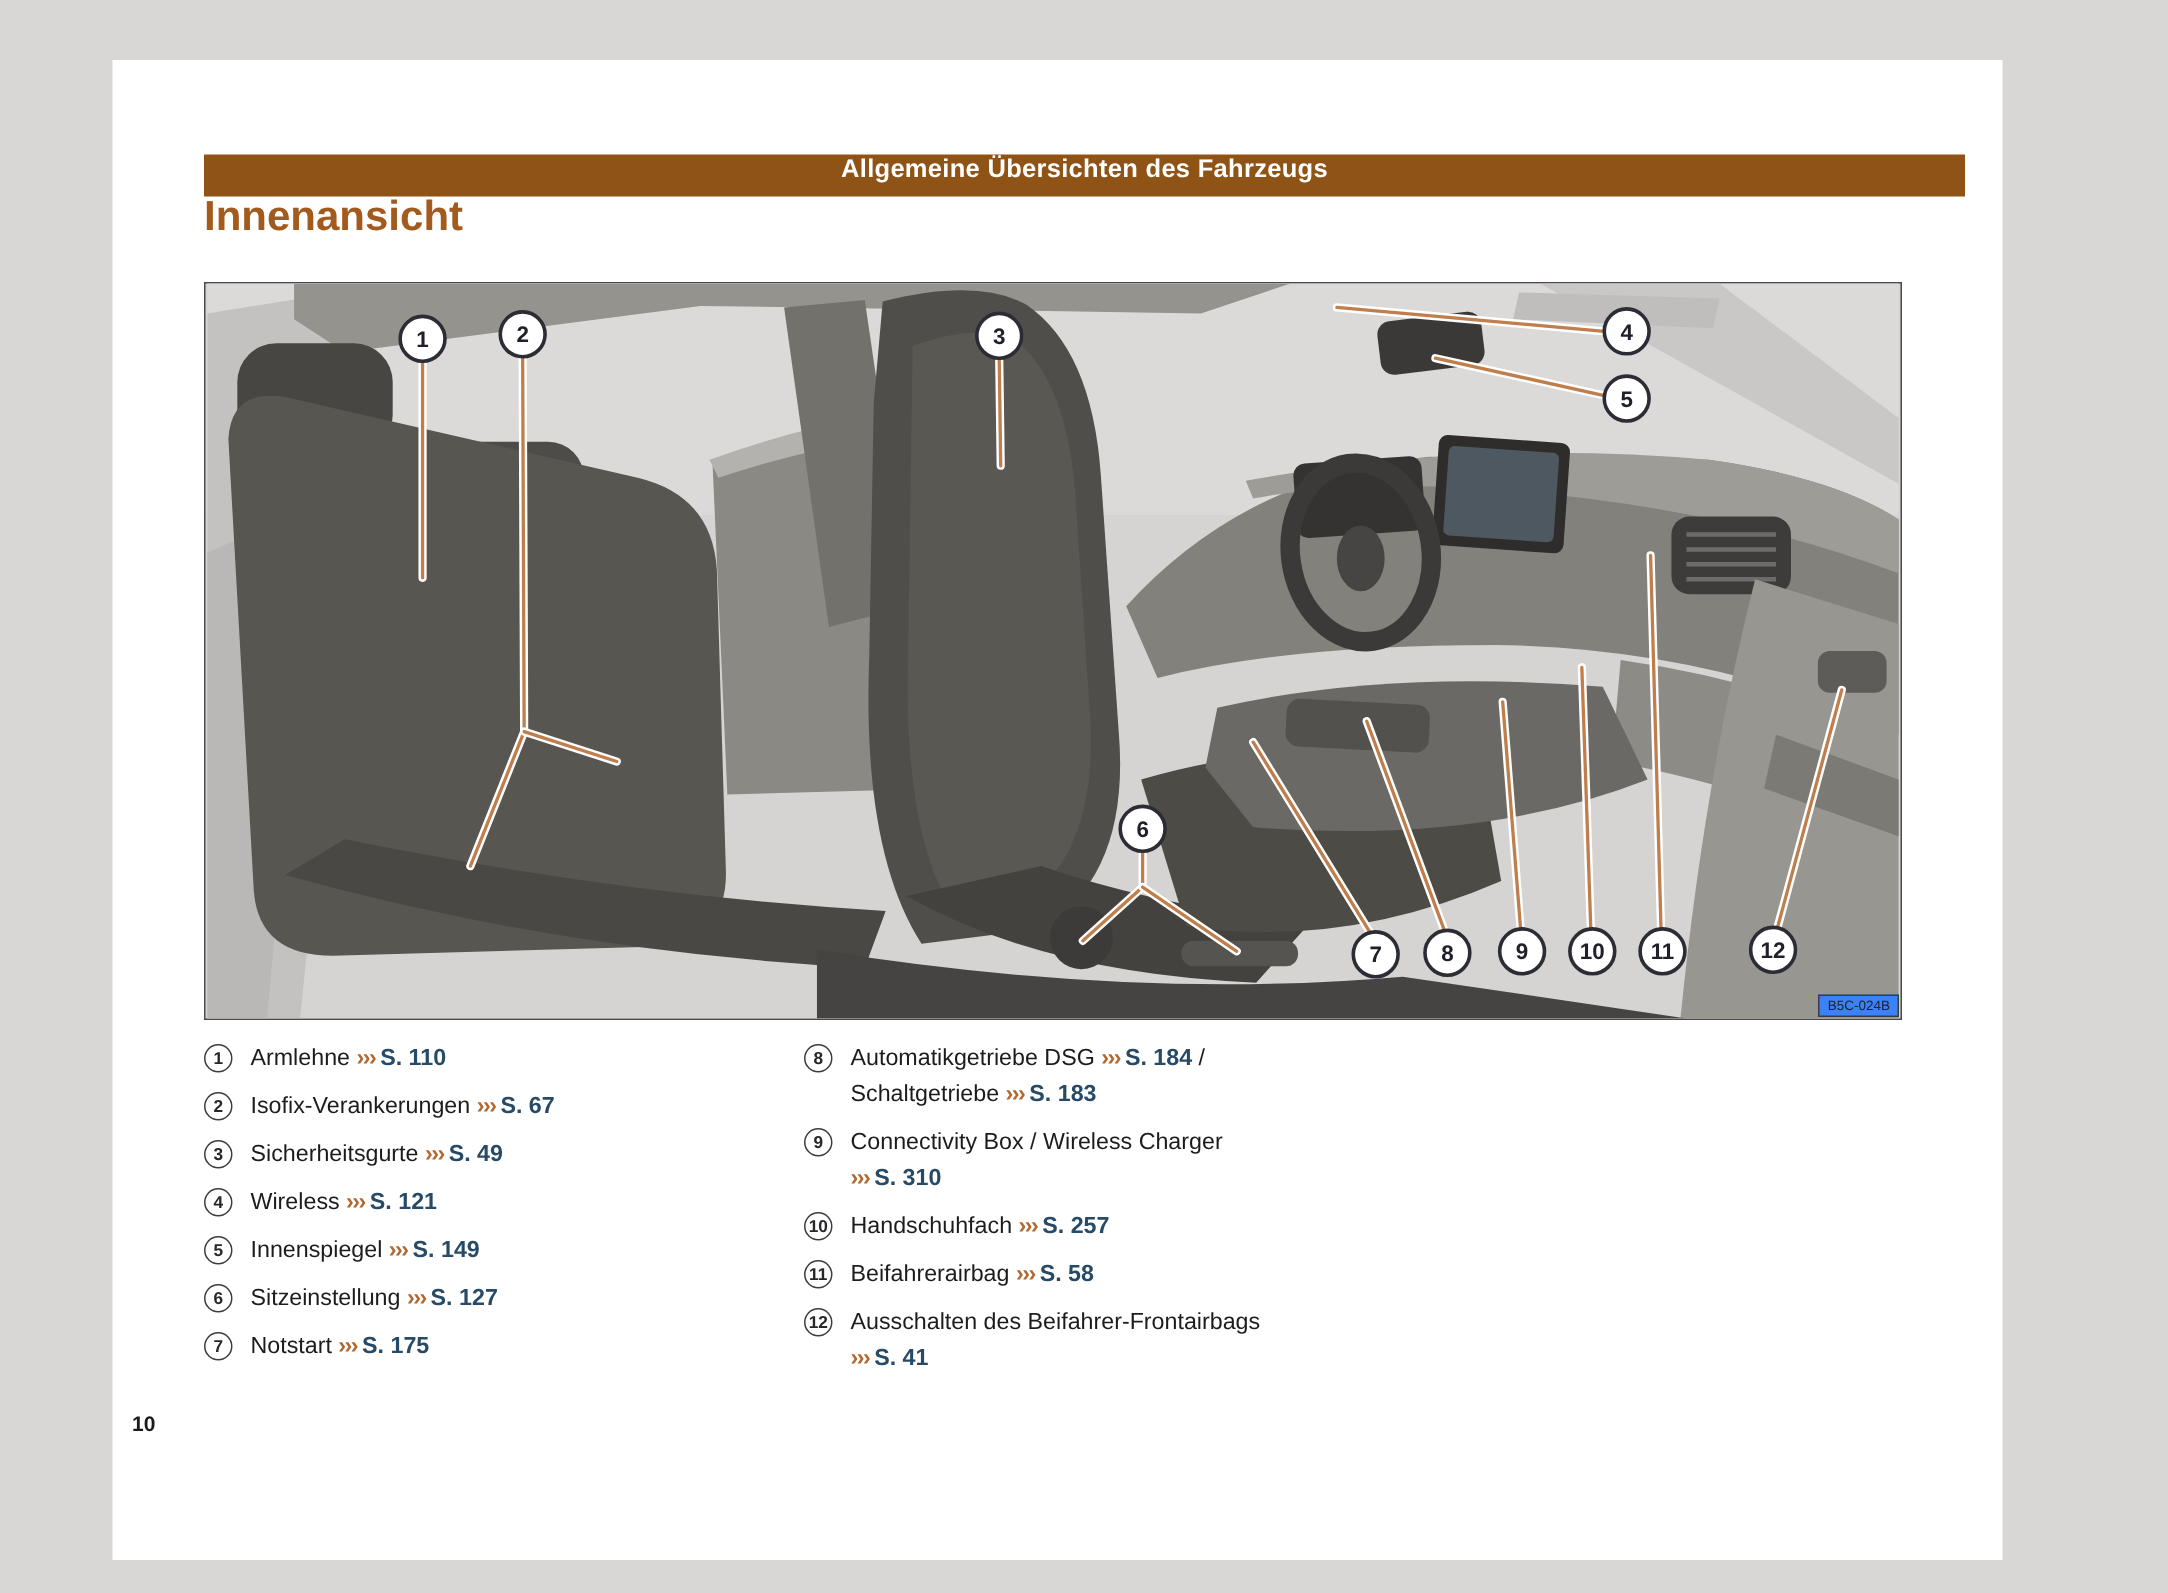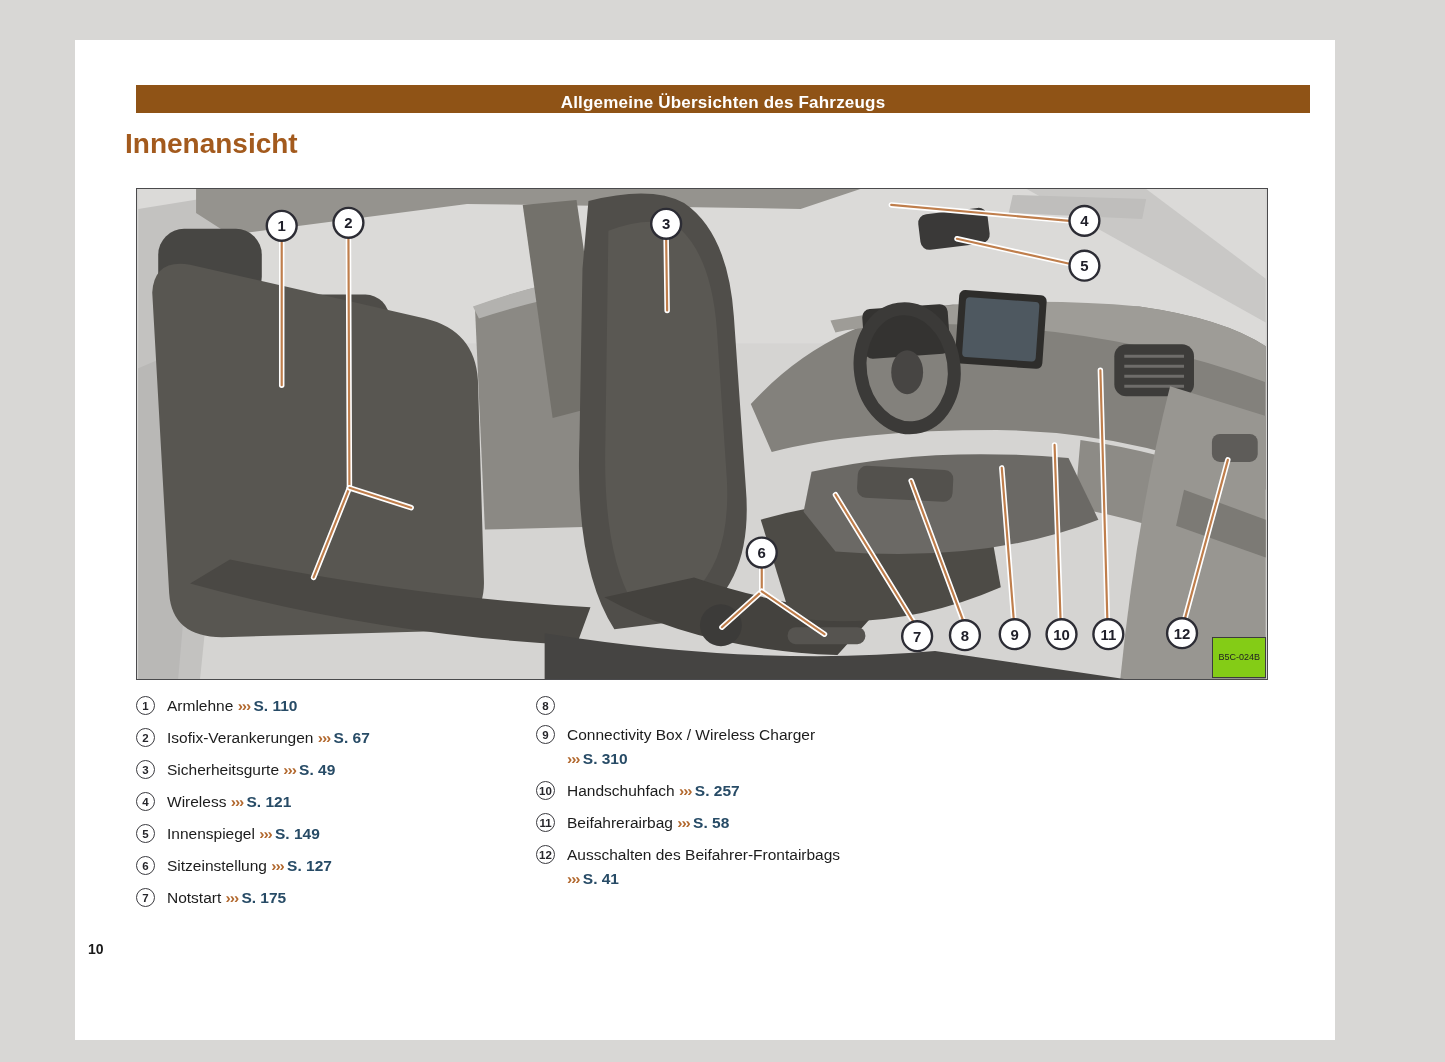--- a/index.html
+++ b/index.html
@@ -1,23 +1,23 @@
 <!DOCTYPE html>
 <html style="--c-header-bar: #8f5316; --c-title: #a35a1d; --c-arrow: #b2692f; --c-ref: #274b66; --c-leader-line: #bf7e4c; --c-callout-border: #2c2c34;"><head>
 <meta charset="utf-8">
 <style>
   *{box-sizing:border-box;margin:0;padding:0}
   html,body{width:1445px;height:1062px}
   body{font-family:"Liberation Sans","DejaVu Sans",sans-serif;background:#d8d7d5;position:relative;overflow:hidden}
   .sheet{position:absolute;left:75px;top:40px;width:1260px;height:1000px;background:#ffffff}
-  .header-bar{position:absolute;left:61px;top:45px;width:1174px;height:28px;background:var(--c-header-bar,#8f5316);color:#fff;display:flex;align-items:flex-end;justify-content:center;font-size:17px;font-weight:700;letter-spacing:.2px}
-  .title{position:absolute;left:50px;top:88px;font-size:28px;font-weight:700;color:var(--c-title,#a35a1d);font-family:"Liberation Sans",sans-serif}
+  .header-bar{position:absolute;left:61px;top:63px;width:1174px;height:28px;background:var(--c-header-bar,#8f5316);color:#fff;display:flex;align-items:flex-start;justify-content:center;font-size:17px;font-weight:700;letter-spacing:.2px}
+  .title{position:absolute;left:61px;top:88px;font-size:28px;font-weight:700;color:var(--c-title,#a35a1d);font-family:"Liberation Sans",sans-serif}
   .figure{position:absolute;left:61px;top:148px;width:1132px;height:492px;border:1px solid #4a4a4c;background:#d5d4d2}
   .figure svg{display:block;width:100%;height:100%}
-  .img-code{position:absolute;right:1px;bottom:1px;font-size:9px;line-height:11px;padding:14px 5px;background:#84cc16;border:1px solid #3c3c3c;color:#222}
+  .img-code{position:absolute;right:1px;bottom:1px;font-size:9px;line-height:11px;padding:1px 5px;background:#3b82f6;border:1px solid #3c3c3c;color:#222}
   .legend{position:absolute;left:61px;top:654px;width:1180px;height:280px}
   .col{position:absolute;top:0;width:395px}
   #legend-left{left:0}
   #legend-right{left:400px}
   .legend-item{display:flex;margin-bottom:8px}
   .num-badge{flex:0 0 auto;width:19px;height:19px;border:1.4px solid #3b3b40;border-radius:50%;font-size:11.5px;font-weight:700;color:#26262b;display:flex;align-items:center;justify-content:center;margin:2px 12px 0 0;background:#fff}
   .lines{display:flex;flex-direction:column}
   .line{font-size:15.5px;line-height:24px;color:#1c1c1c}
   .seg-a{color:var(--c-arrow,#b2692f);font-weight:700;letter-spacing:-1px}
   .seg-r{color:var(--c-ref,#274b66);font-weight:700}
@@ -213,20 +213,24 @@
         <div class="legend-item">
           <span class="num-badge">7</span>
           <div class="lines">
             <div class="line"><span class="seg-l">Notstart </span><span class="seg-a">››› </span><span class="seg-r">S. 175</span></div>
           </div>
         </div>
       </div>
     <div class="col" id="legend-right">
         <div class="legend-item">
           <span class="num-badge">8</span>
+          <div class="lines">
+            <div class="line"><span class="seg-l">Automatikgetriebe DSG </span><span class="seg-a">››› </span><span class="seg-r">S. 184</span><span class="seg-l"> /</span></div>
+            <div class="line"><span class="seg-l">Schaltgetriebe </span><span class="seg-a">››› </span><span class="seg-r">S. 183</span></div>
+          </div>
         </div>
         <div class="legend-item">
           <span class="num-badge">9</span>
           <div class="lines">
             <div class="line"><span class="seg-l">Connectivity Box / Wireless Charger</span></div>
             <div class="line"><span class="seg-a">››› </span><span class="seg-r">S. 310</span></div>
           </div>
         </div>
         <div class="legend-item">
           <span class="num-badge">10</span>

